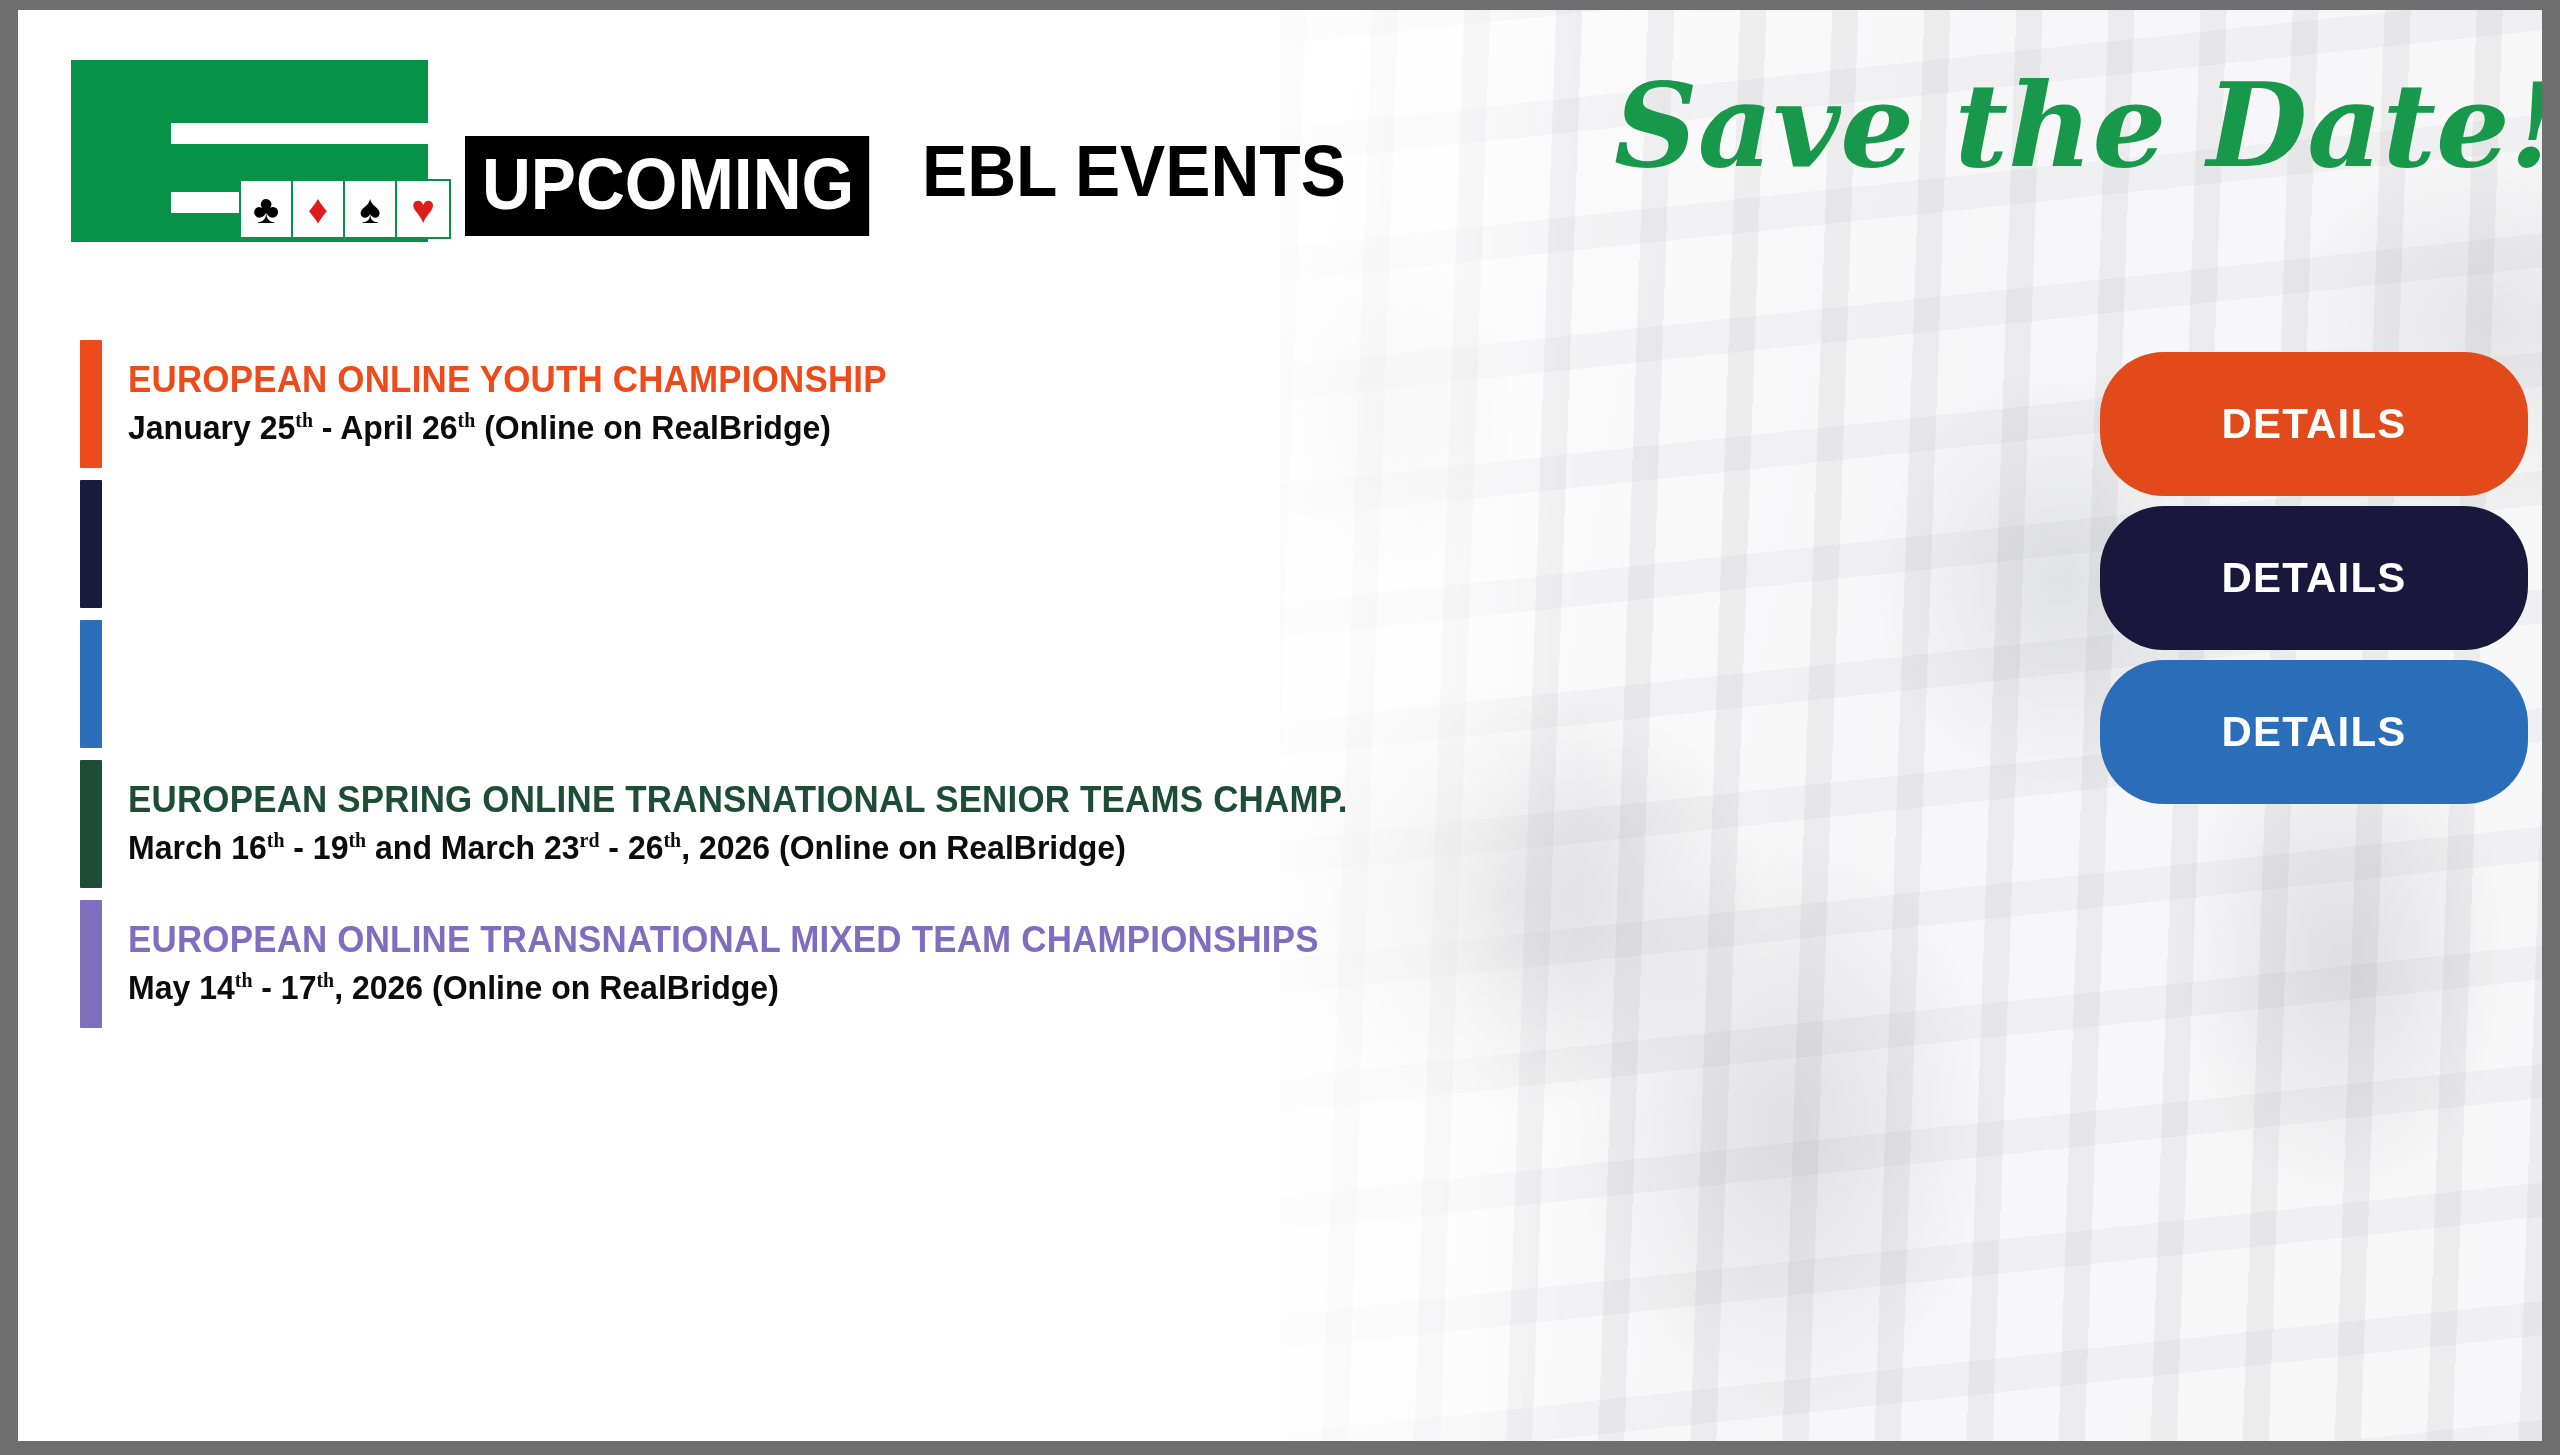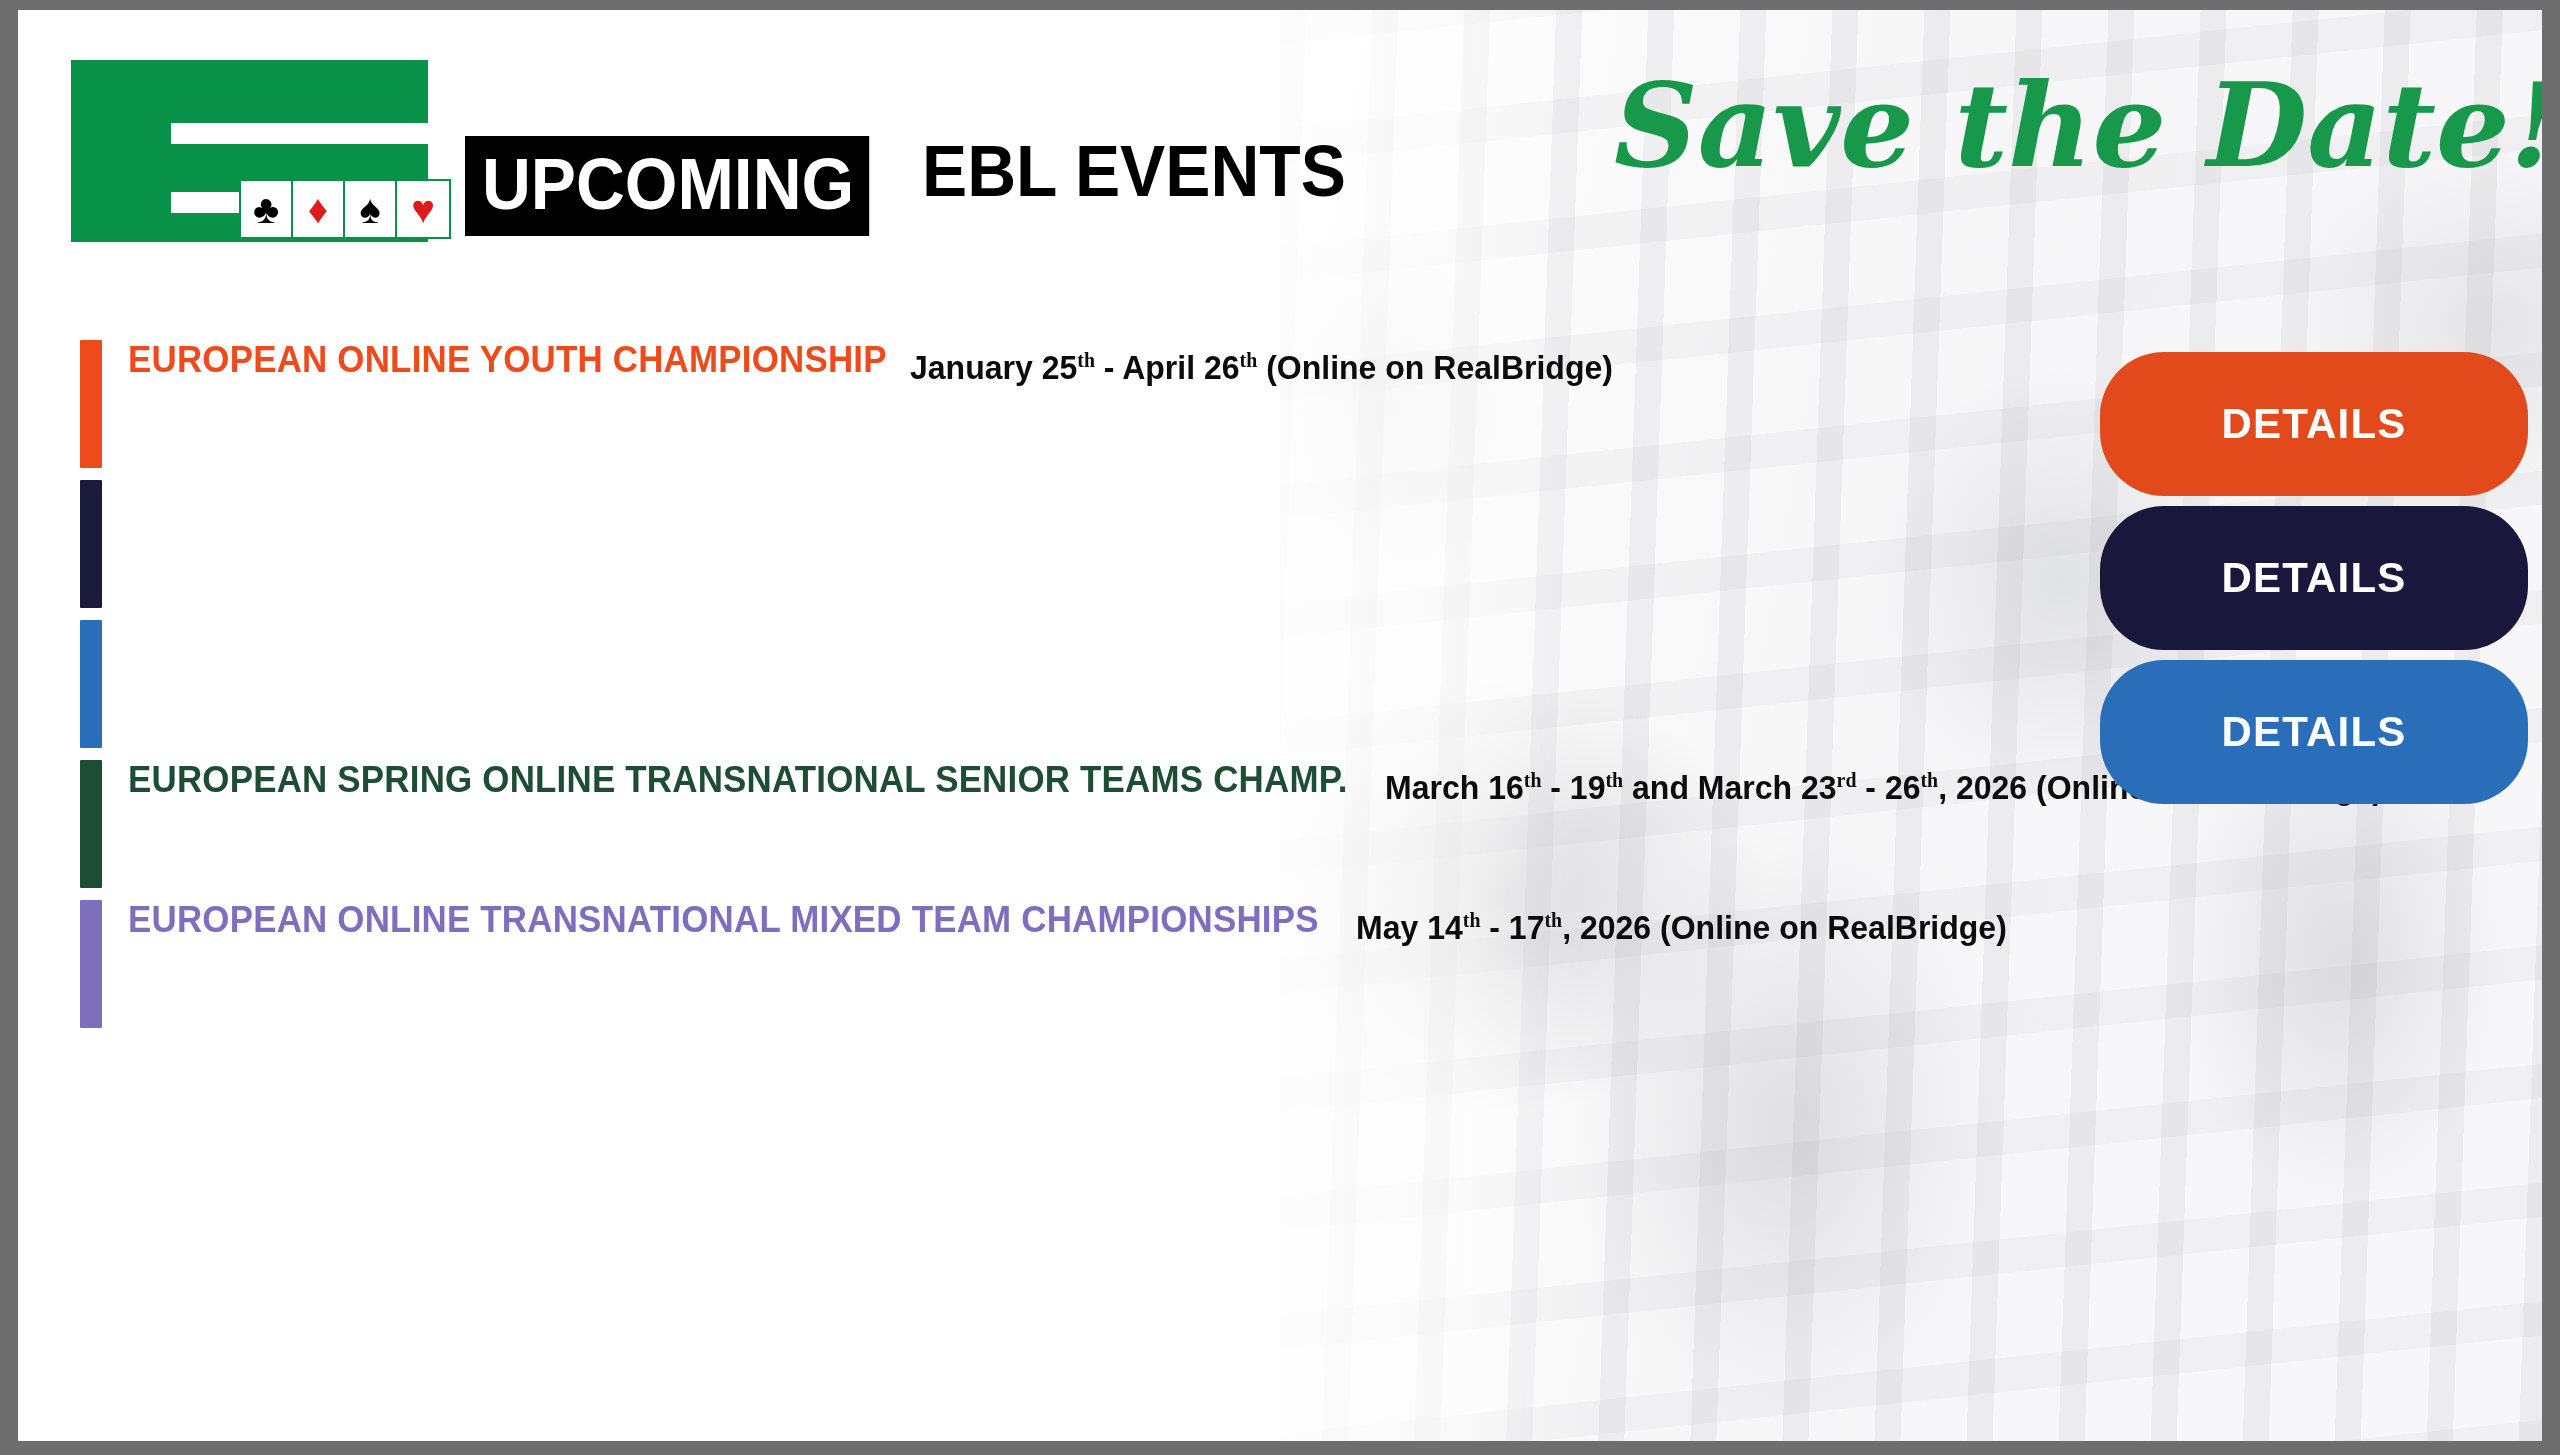--- a/index.html
+++ b/index.html
@@ -145,21 +145,21 @@
     padding-left:62px;
     margin-bottom:12px;
     min-height:128px;
   }
   .accent-bar{
     width:22px; flex:0 0 22px;
     border-radius:1px;
   }
   .event-text{
     padding-left:26px;
-    display:flex; flex-direction:row; justify-content:center;
+    display:flex; flex-direction:column; justify-content:center;
   }
   .event-title{
     font-size:36px;
     font-weight:bold;
     letter-spacing:.2px;
     line-height:1.12;
     white-space:nowrap;
     transform:scaleX(.97);
     transform-origin:left center;
   }

